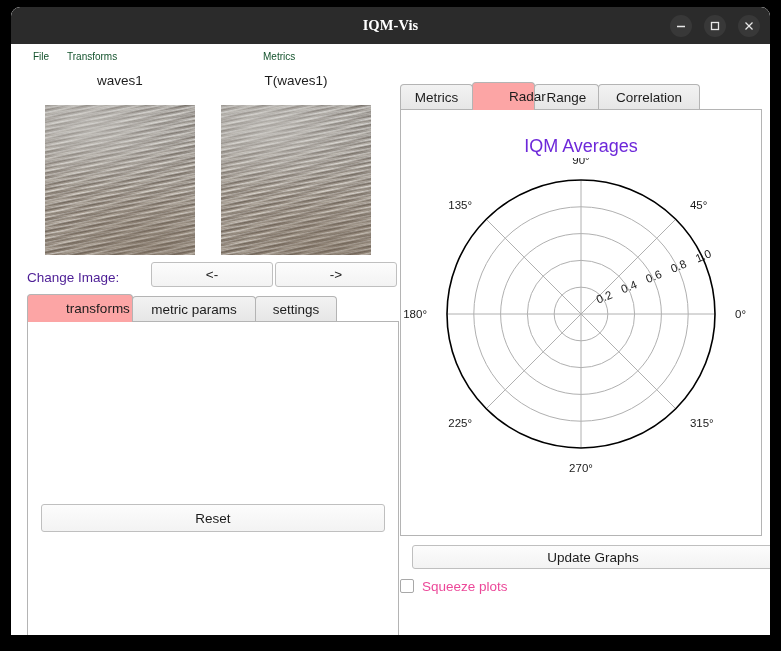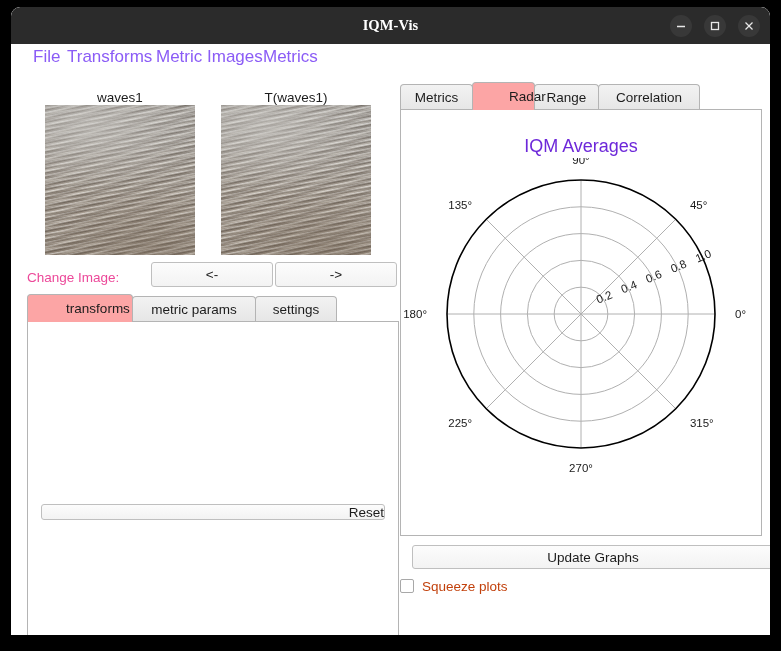--- a/index.html
+++ b/index.html
@@ -65,41 +65,41 @@
     left: 0; top: 37px;
     width: 759px;
     height: 26px;
     background: #ffffff;
   }
   .menu-item {
     position: absolute;
     top: 0;
     height: 26px;
     line-height: 26px;
-    font-size: 17px;
-    color: #8b5cf6;
+    font-size: 10px;
+    color: #14532d;
     cursor: default;
     padding: 0 2px;
   }
 
   
   #left-panel {
     position: absolute;
     left: 0;
     top: 63px;
     width: 380px;
     height: 565px;
   }
 
   .img-caption {
     position: absolute;
     font-size: 13.5px;
     color: #1c1c1c;
     text-align: center;
-    top: 19px;
+    top: 2px;
     height: 18px;
     line-height: 18px;
   }
   .img-box {
     position: absolute;
     top: 35px;
     width: 150px;
     height: 150px;
     overflow: hidden;
     background: #9a938b;
@@ -172,21 +172,21 @@
   #cap-left  { left: 34px;  width: 150px; }
   #cap-right { left: 210px; width: 150px; }
 
   #change-image-label {
     position: absolute;
     left: 16px;
     top: 196px;
     height: 24px;
     line-height: 24px;
     font-size: 13.5px;
-    color: #ec4899;
+    color: #4c1d95;
   }
 
   .qbtn {
     background: linear-gradient(to bottom, #fcfcfc 0%, #f3f3f3 100%);
     border: 1px solid #bfbfbf;
     border-radius: 3px;
     font-family: "Liberation Sans", sans-serif;
     font-size: 13.5px;
     color: #1c1c1c;
     text-align: center;
@@ -243,22 +243,21 @@
     background: #ffffff;
     border: 1px solid #b4b4b4;
     box-sizing: border-box;
     z-index: 1;
   }
   #btn-reset {
     position: absolute;
     left: 13px;
     top: 182px;
     width: 344px;
-    height: 16px;
-    text-align: right;
+    height: 28px;
   }
 
   
   #right-panel {
     position: absolute;
     left: 380px;
     top: 63px;
     width: 379px;
     height: 565px;
   }
@@ -314,21 +313,21 @@
     background: #ffffff;
     border-radius: 2px;
     cursor: pointer;
     box-sizing: border-box;
   }
   #squeeze-label {
     position: absolute;
     left: 22px; top: 0;
     line-height: 17px;
     font-size: 13.5px;
-    color: #c2410c;
+    color: #ec4899;
     cursor: default;
     white-space: nowrap;
     text-align: right;
   }
 
   .polar-label {
     font-family: "Liberation Sans", sans-serif;
     font-size: 11.5px;
     fill: #1a1a1a;
   }
@@ -360,21 +359,20 @@
       <svg width="22" height="22" viewBox="0 0 22 22">
         <line x1="7.5" y1="7.5" x2="14.5" y2="14.5" stroke="#e8e8e8" stroke-width="1.3"></line>
         <line x1="14.5" y1="7.5" x2="7.5" y2="14.5" stroke="#e8e8e8" stroke-width="1.3"></line>
       </svg>
     </div>
   </div>
 
   <div id="menubar">
     <div class="menu-item" style="left:20px">File</div>
     <div class="menu-item" style="left:54px">Transforms</div>
-    <div class="menu-item" style="left:143px">Metric Images</div>
     <div class="menu-item" style="left:250px">Metrics</div>
   </div>
 
   <div id="left-panel">
 
     <div class="img-caption" id="cap-left">waves1</div>
     <div class="img-caption" id="cap-right">T(waves1)</div>
 
     <div class="img-box" id="img-left">
       <div class="tex-base"></div>

